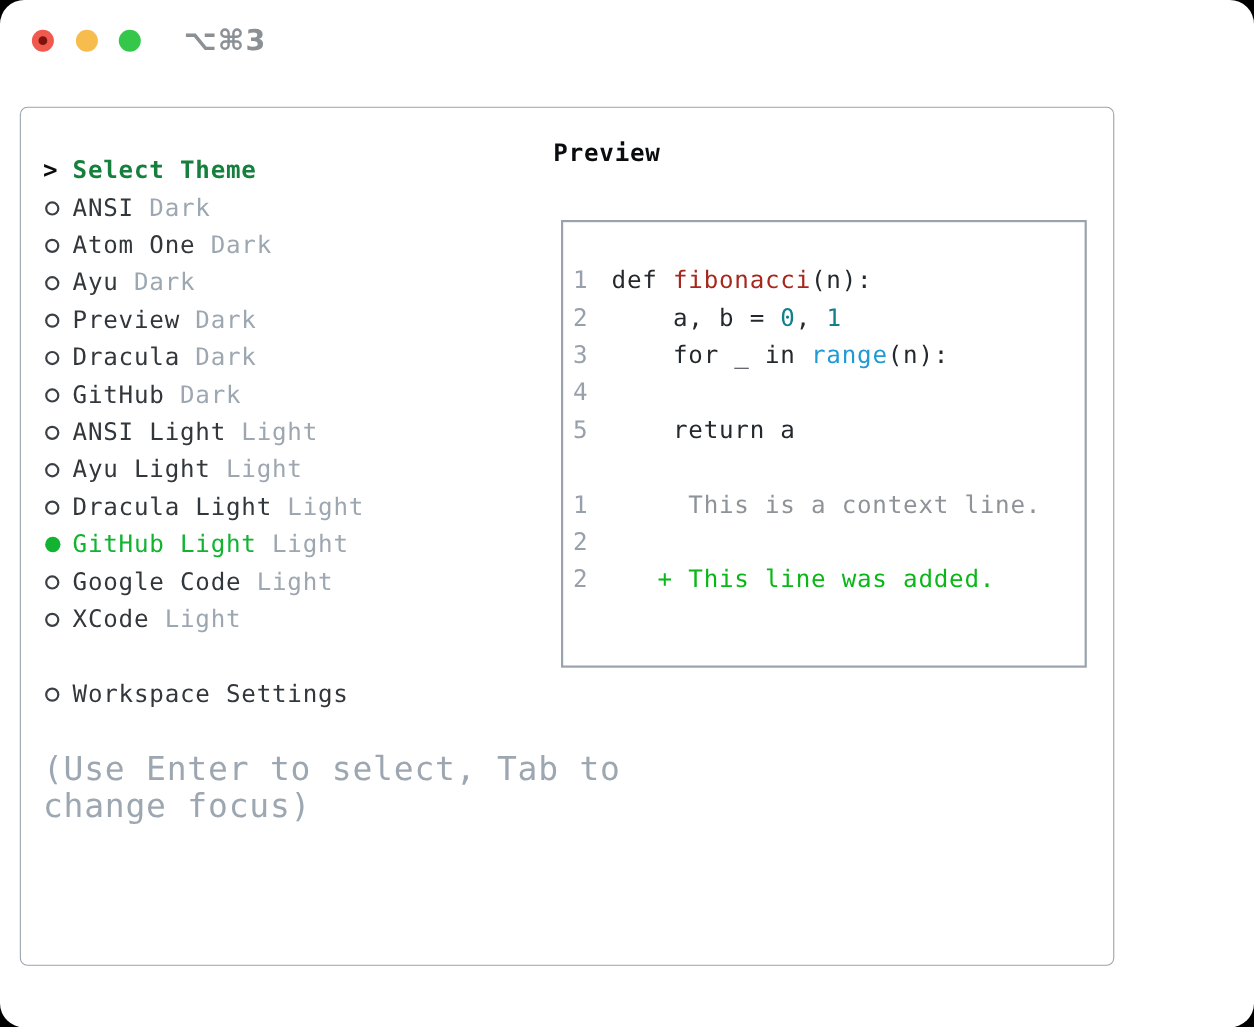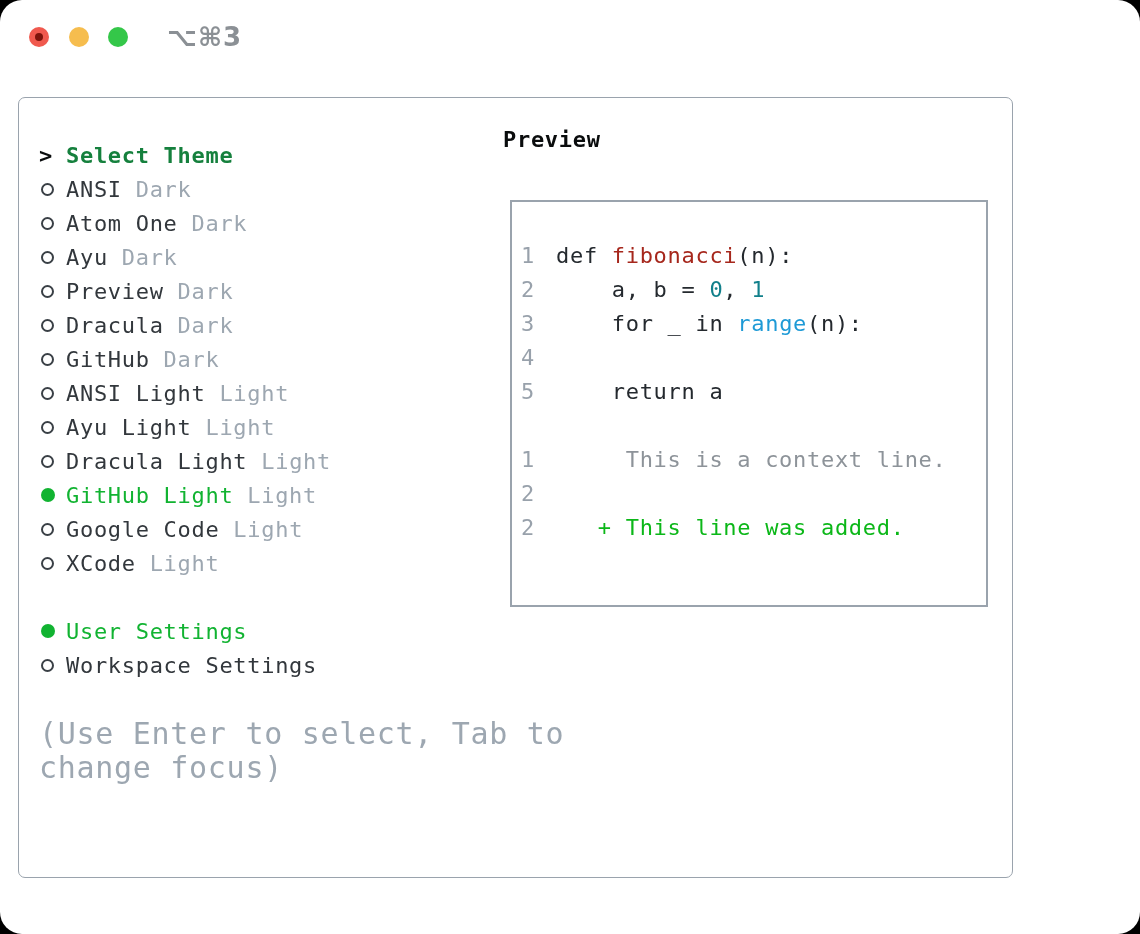--- a/index.html
+++ b/index.html
@@ -84,21 +84,20 @@
           <div class="row"><span class="marker"><span class="radio"></span></span><span class="item-name">GitHub</span><span class="tag"> Dark</span></div>
           <div class="row"><span class="marker"><span class="radio"></span></span><span class="item-name">ANSI Light</span><span class="tag"> Light</span></div>
           <div class="row"><span class="marker"><span class="radio"></span></span><span class="item-name">Ayu Light</span><span class="tag"> Light</span></div>
           <div class="row"><span class="marker"><span class="radio"></span></span><span class="item-name">Dracula Light</span><span class="tag"> Light</span></div>
           <div class="row"><span class="marker"><span class="radio selected"></span></span><span class="item-name selected">GitHub Light</span><span class="tag"> Light</span></div>
           <div class="row"><span class="marker"><span class="radio"></span></span><span class="item-name">Google Code</span><span class="tag"> Light</span></div>
           <div class="row"><span class="marker"><span class="radio"></span></span><span class="item-name">XCode</span><span class="tag"> Light</span></div>
         </div>
       <div class="spacer-row"></div>
       <div id="apply-items">
-          <div class="row"><span class="marker"><span class="radio selected"></span></span><span class="item-name selected">User Settings</span></div>
           <div class="row"><span class="marker"><span class="radio"></span></span><span class="item-name">Workspace Settings</span></div>
         </div>
       <div class="spacer-row"></div>
       <div id="hint">
           <div class="hint-line">(Use Enter to select, Tab to</div>
           <div class="hint-line">change focus)</div>
         </div>
     </div>
 
     <div class="preview-header">Preview</div>

